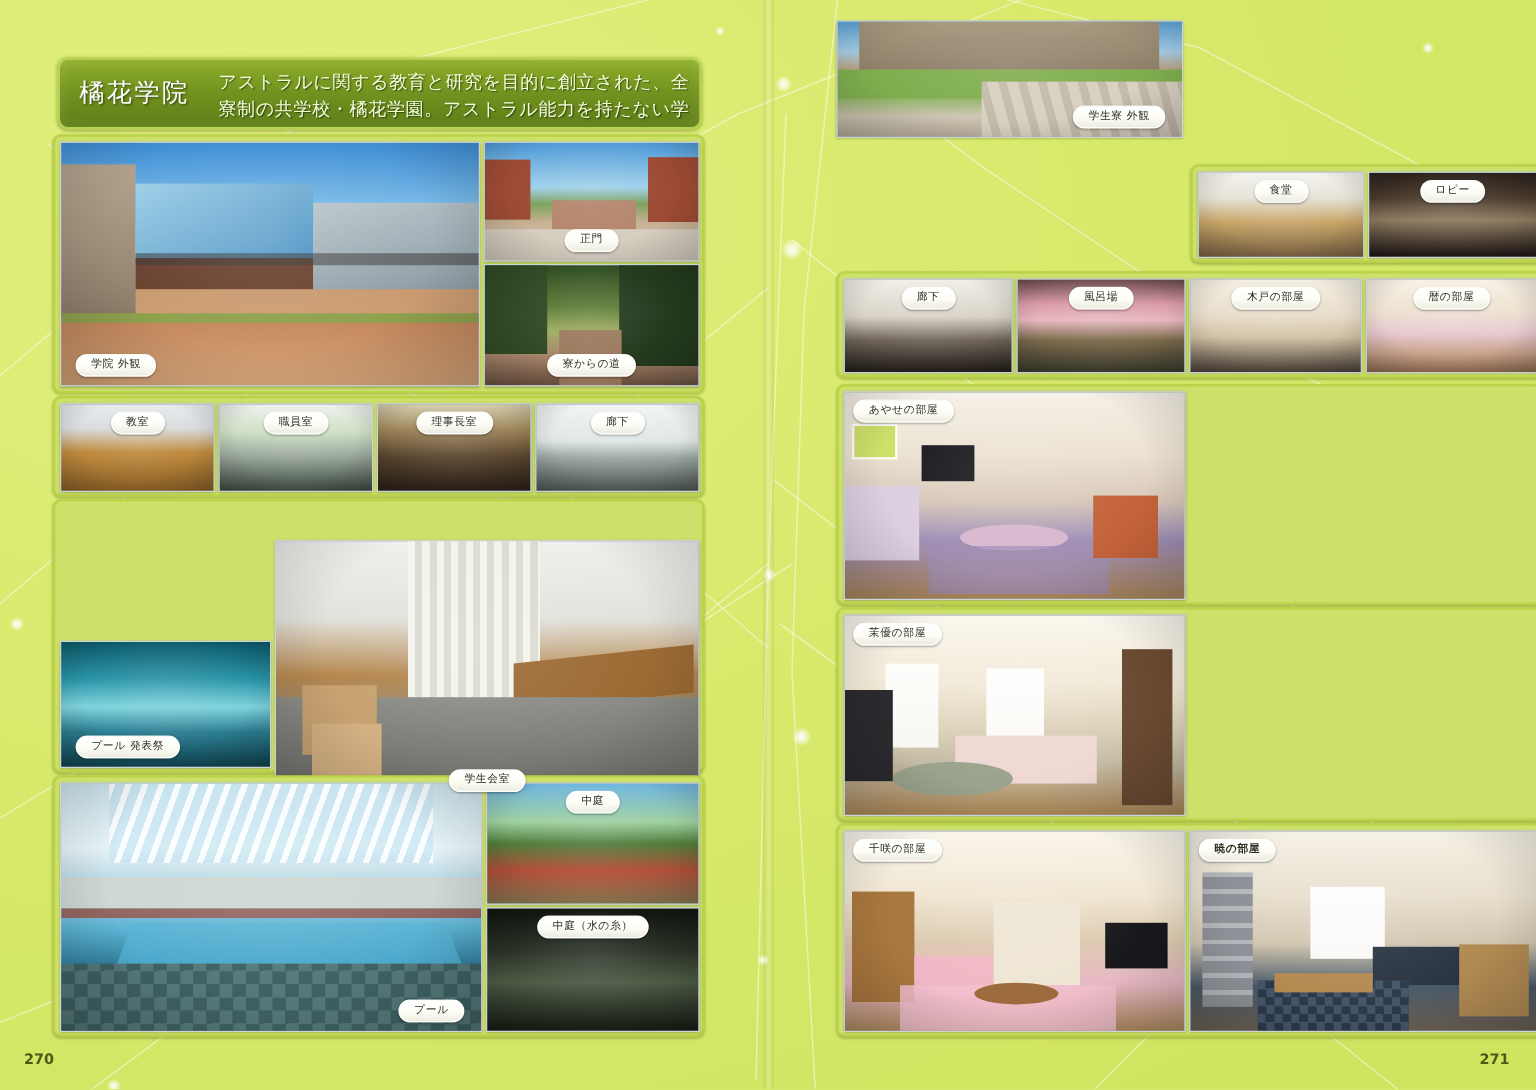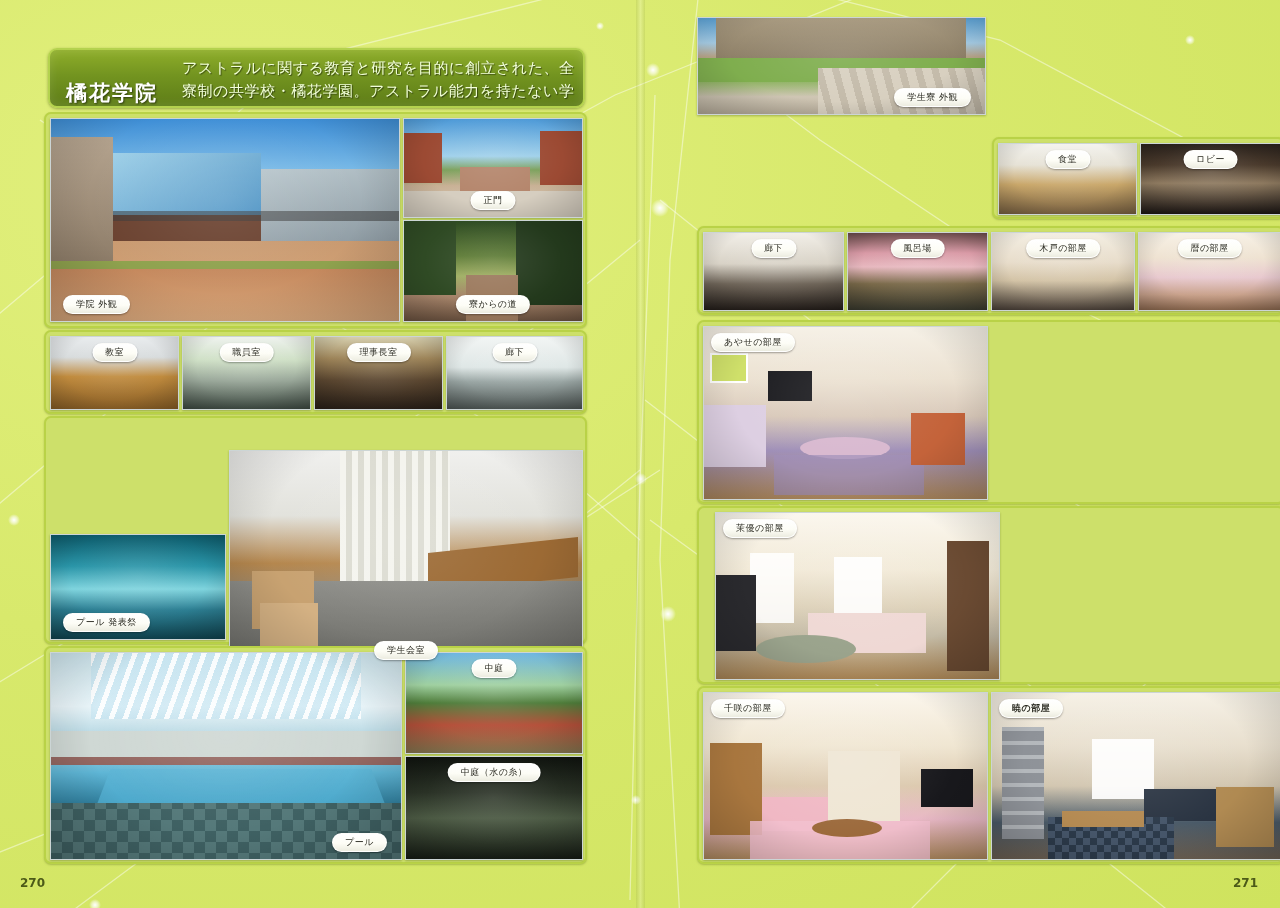--- a/index.html
+++ b/index.html
@@ -24,22 +24,22 @@
     background:linear-gradient(to right,rgba(120,140,40,0.16),rgba(255,255,255,0.18),rgba(120,140,40,0.16));}
   
   .board{position:absolute;background:#cde06a;border:2px solid #b9d247;
     border-radius:7px;box-shadow:0 1px 2px rgba(90,110,30,.35);}
   
   .ribbon{position:absolute;border-radius:9px;
     background:linear-gradient(to bottom,#8fae2a 0%,#739420 45%,#5e7d17 100%);
     border:2px solid #b4d24e;
     box-shadow:0 1px 3px rgba(60,80,10,.45), inset 0 0 12px rgba(255,255,255,.12);
     color:#fff;overflow:hidden;}
-  .ribbon .rtitle{font-weight:bold;color:#ffffff;
-    text-shadow:1px 1px 2px rgba(0,0,0,.55);letter-spacing:2px;margin-top:16px;}
+  .ribbon .rtitle{font-weight:normal;color:#ffffff;
+    text-shadow:1px 1px 2px rgba(0,0,0,.55);letter-spacing:2px;}
   .ribbon .rbody{color:#f2ffd9;text-shadow:1px 1px 1px rgba(0,0,0,.5);}
   
   #ribbon-left{left:48px;top:48px;width:533px;height:56px;}
   #ribbon-left .rtitle{position:absolute;left:16px;top:13px;font-size:21px;}
   #ribbon-left .rbody{position:absolute;left:132px;top:7px;width:392px;
     font-size:15px;line-height:1.55;text-align:justify;}
   
   .tile{position:absolute;overflow:hidden;background:#9aa;border:1px solid rgba(255,255,255,.5);
     box-shadow:0 1px 2px rgba(80,95,25,.4);}
   .tile .art{position:absolute;inset:0;}
@@ -332,21 +332,21 @@
           <i style="left:70px;top:128px;width:150px;height:40px;background:#9f8fb8;opacity:.7;"></i>
           <i style="right:22px;top:86px;width:54px;height:52px;background:#c4633a;"></i>
         </div>
         <div class="vig"></div>
       </div>
       <div class="cap tl">あやせの部屋</div>
     </div>
   </div>
 
   <div class="board" style="left:57px;top:506px;width:584px;height:174px;">
-    <div class="tile" style="left:16px;top:4px;width:283px;height:166px;">
+    <div class="tile" style="left:4px;top:4px;width:283px;height:166px;">
       <div class="art g-room-mayu">
         <div class="shapes">
           <i style="left:34px;top:40px;width:44px;height:70px;background:rgba(255,255,255,.85);"></i>
           <i style="left:118px;top:44px;width:48px;height:66px;background:rgba(255,255,255,.9);"></i>
           <i style="left:92px;top:100px;width:118px;height:40px;background:#efd8d4;"></i>
           <i style="right:10px;top:28px;width:42px;height:130px;background:#6a4a32;"></i>
           <i style="left:0;top:62px;width:40px;height:76px;background:#2a2a2e;"></i>
           <i style="left:40px;top:122px;width:100px;height:28px;border-radius:50%;background:#9aa38c;"></i>
         </div>
         <div class="vig"></div>

